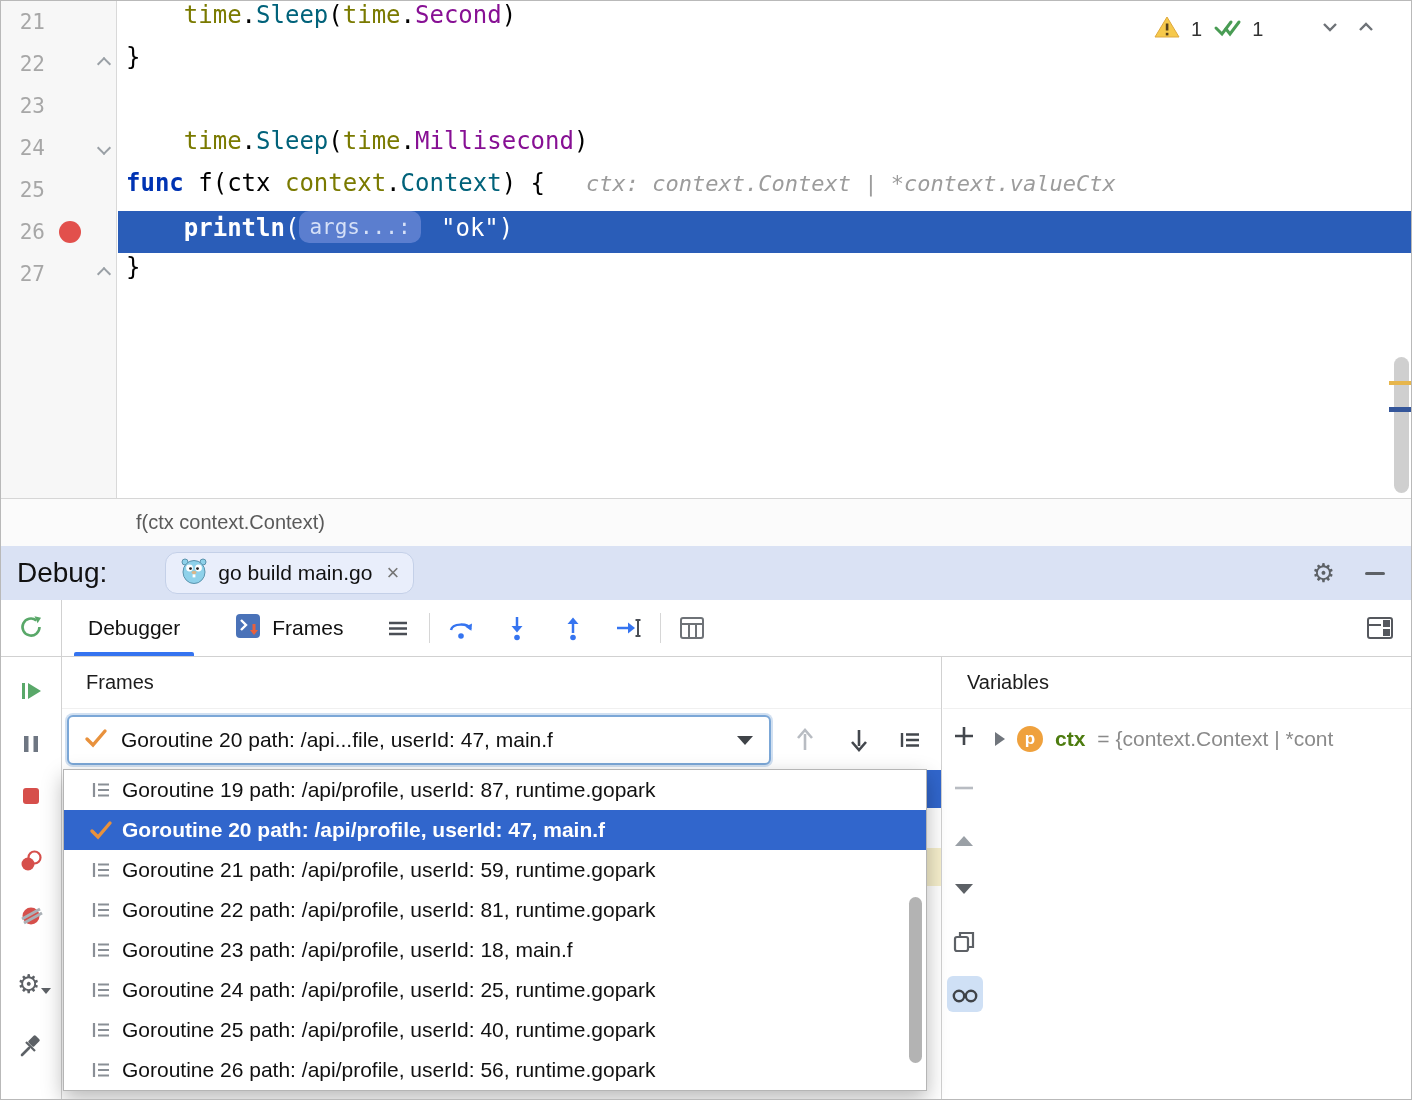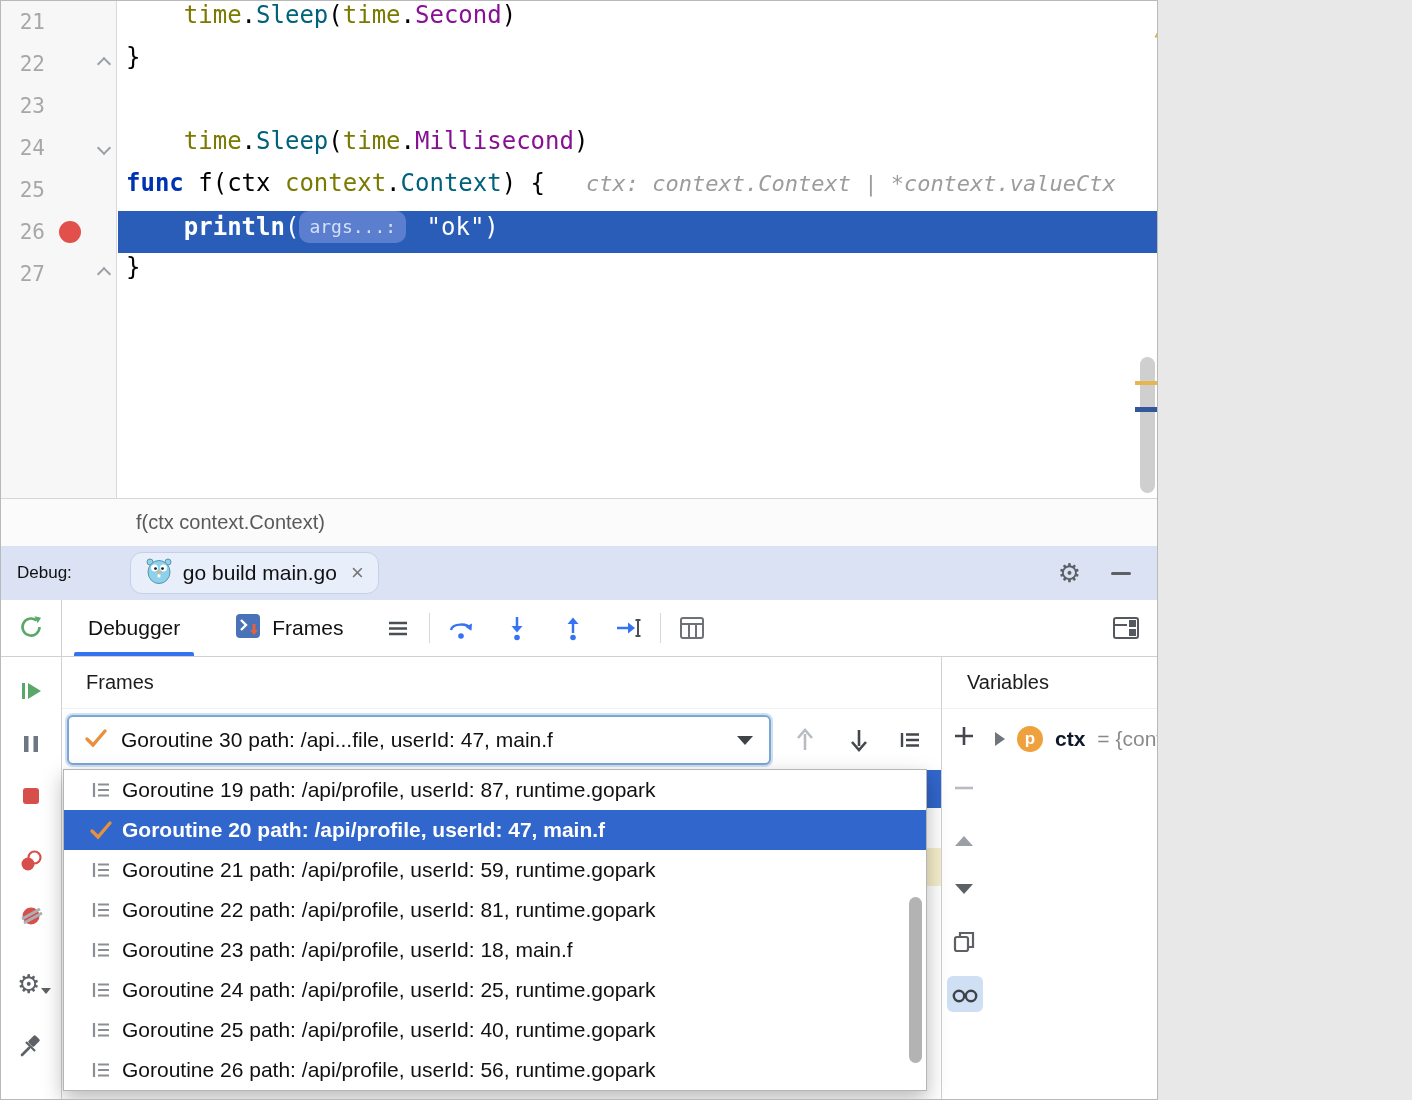--- a/index.html
+++ b/index.html
@@ -1,18 +1,18 @@
 <!DOCTYPE html>
 <html><head>
 <meta charset="utf-8">
 <style>
   * { box-sizing: border-box; margin: 0; padding: 0; }
   html,body { background:#e8e8e8; }
   body { font-family: "Liberation Sans", sans-serif; }
-  .app { position:relative; width:1158px; height:1100px; background:#fff; overflow:hidden;
+  .app { position:relative; width:1412px; height:1100px; background:#fff; overflow:hidden;
          border:1px solid #b9b9b9; }
 
   
   .editor { position:absolute; top:0; left:0; right:0; height:497px; background:#fff; }
   .gutter { position:absolute; left:0; top:0; width:116px; height:100%;
             background:#f7f7f7; border-right:1px solid #d9d9d9; }
   .gutter-line { position:relative; height:42px; display:flex; align-items:center; }
   .line-number { width:44px; text-align:right; color:#a7a7a7;
                  font:21px "DejaVu Sans Mono", monospace; }
   .bp-dot { position:absolute; left:58px; top:10px; width:22px; height:22px;
@@ -26,40 +26,40 @@
   .code-line.exec { background:#2a5db8; }
   .tok-pl { color:#000; }
   .tok-kw { color:#0033b3; font-weight:bold; }
   .tok-pkg { color:#7a7a00; }
   .tok-fn, .tok-type { color:#00627a; }
   .tok-const { color:#871094; }
   .tok-hint { color:#9c9c9c; font-style:italic; font-size:22px; }
   .exec .tok-pl, .exec .tok-str { color:#fff; }
   .tok-xfn { color:#fff; font-weight:bold; }
   .tok-chip { display:inline-block; background:#5b7ecf; color:#d5e0f7; border-radius:10px;
-              padding:0 10px; margin-right:6px; font-size:18px; line-height:32px; vertical-align:2px; }
+              padding:0 10px; margin-right:6px; font-size:21px; line-height:32px; vertical-align:2px; }
 
   .inspections { position:absolute; top:12px; left:1152px; display:flex; align-items:center; gap:10px; }
   .inspections .count { font-size:20px; color:#333; }
   .insp-gap { width:34px; }
 
   .ed-thumb { position:absolute; right:2px; top:356px; width:15px; height:136px;
               background:#cfcfcf; border-radius:8px; }
   .mark-yellow { position:absolute; right:0; top:380px; width:22px; height:4px; background:#e7b64c; }
   .mark-blue   { position:absolute; right:0; top:406px; width:22px; height:5px; background:#34569a; }
 
   
   .breadcrumb { position:absolute; top:497px; left:0; right:0; height:48px; background:#fbfbfb;
                 border-top:1px solid #d6d6d6; display:flex; align-items:center;
                 padding-left:135px; font-size:20px; color:#5a5a5a; }
 
   
   .debug-header { position:absolute; top:545px; left:0; right:0; height:54px; background:#dae2f4;
                   display:flex; align-items:center; padding:0 26px 0 16px; }
-  .debug-label { font-size:17px; color:#111; }
+  .debug-label { font-size:28px; color:#111; }
   .debug-tab { margin-left:58px; height:42px; display:flex; align-items:center; gap:10px;
                background:#e9eefb; border:1px solid #c4d0e8; border-radius:12px; padding:0 14px; }
   .debug-tab-label { font-size:21px; color:#111; }
   .tab-close { font-size:22px; color:#767676; margin-left:4px; }
   .hdr-right { margin-left:auto; display:flex; align-items:center; gap:30px; }
   .gear-glyph { font-family:"DejaVu Sans", sans-serif; font-size:26px; color:#5d6166; line-height:1; }
   .min-bar { width:20px; height:3px; background:#5d6166; border-radius:2px; }
 
   
   .debug-toolbar { position:absolute; top:599px; left:61px; right:0; height:57px; background:#fff;
@@ -105,21 +105,21 @@
   .watch-icon { position:absolute; width:26px; height:26px; display:flex; align-items:center; justify-content:center; }
   .glasses-bg { position:absolute; left:946px; top:975px; width:36px; height:36px; background:#cfe0f5;
                 border-radius:6px; display:flex; align-items:center; justify-content:center; }
 
   .var-row { position:absolute; left:994px; top:716px; height:44px; display:flex; align-items:center; gap:12px;
              white-space:nowrap; }
   .var-chevron { width:0; height:0; border-top:7px solid transparent; border-bottom:7px solid transparent;
                  border-left:10px solid #70757c; }
   .var-badge { width:26px; height:26px; border-radius:50%; background:#efa13d; color:#fff;
                font-size:17px; font-weight:bold; display:flex; align-items:center; justify-content:center; }
-  .var-name { font-size:21px; font-weight:bold; color:#0f172a;text-align:center; }
+  .var-name { font-size:21px; font-weight:bold; color:#4d7c0f;text-align:center; }
   .var-value { font-size:21px; color:#8a8a8a; }
 
   
   .dropdown { position:absolute; left:62px; top:768px; width:864px; background:#fff;
               border:1px solid #b5b5b5; box-shadow:0 8px 20px rgba(0,0,0,.28); z-index:40; }
   .dd-item { height:40px; display:flex; align-items:center; }
   .dd-item.selected { background:#3166cc; }
   .dd-icon { width:30px; height:26px; margin-left:22px; margin-right:6px;
              display:flex; align-items:center; justify-content:center; flex:none; }
   .dd-label { font-size:21px; color:#111; white-space:nowrap; }
@@ -363,21 +363,21 @@
 
   <div class="frame-row-blue"></div>
   <div class="frame-row-cream"></div>
 
   <div class="combo">
     <span>
       <svg width="26" height="26" viewBox="0 0 26 26">
           <path d="M4 14l6 6 12-14" fill="none" stroke="#e8913c" stroke-width="3.4" stroke-linecap="round"></path>
         </svg>
     </span>
-    <span class="combo-text">Goroutine 30 path: /api...file, userId: 47, main.f</span>
+    <span class="combo-text">Goroutine 20 path: /api...file, userId: 47, main.f</span>
     <span class="combo-caret"></span>
   </div>
   <span class="frame-nav" style="left:789px">
     <svg width="26" height="28" viewBox="0 0 26 28">
         <path d="M13 24V8" stroke="#b8bcc2" stroke-width="2.6"></path>
         <path d="M6 12l7-8 7 8" fill="none" stroke="#b8bcc2" stroke-width="2.6"></path>
       </svg>
   </span>
   <span class="frame-nav" style="left:843px">
     <svg width="26" height="28" viewBox="0 0 26 28">

